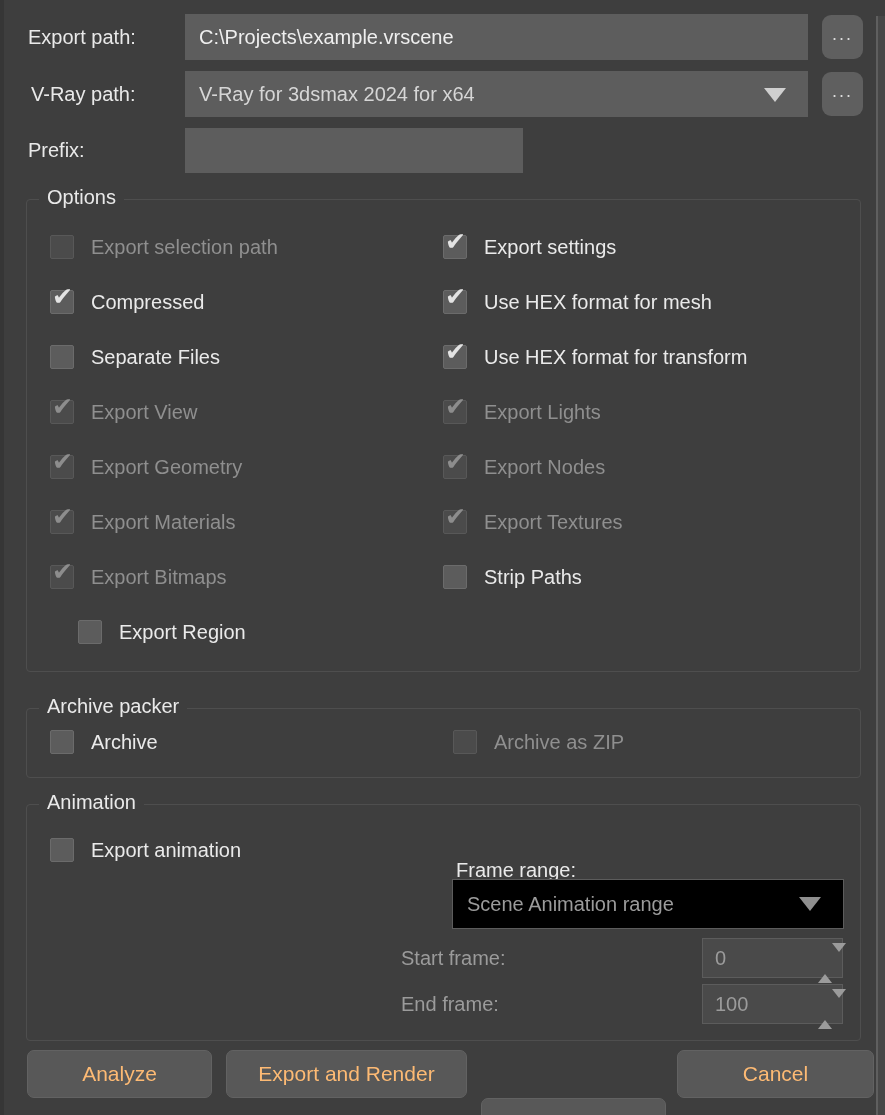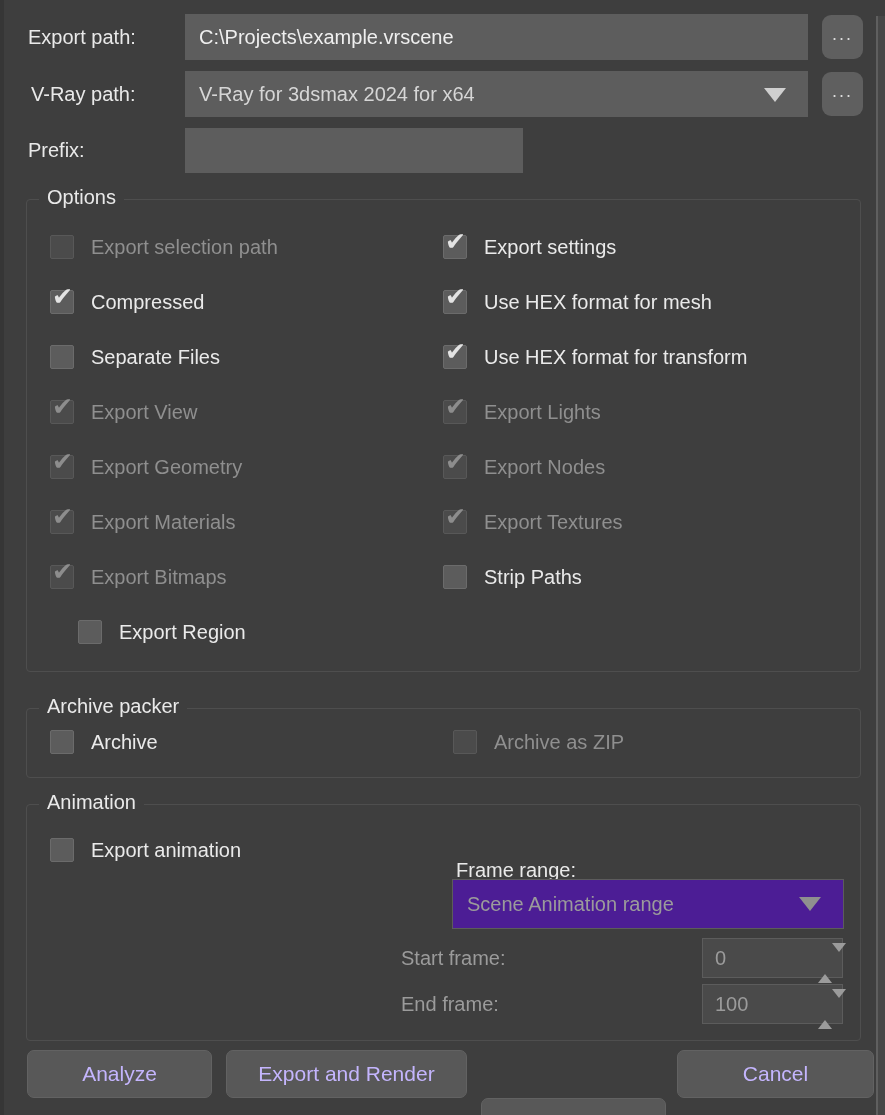--- a/index.html
+++ b/index.html
@@ -24,21 +24,21 @@
   .combo{
     position:absolute;background:#5d5d5d;box-sizing:border-box;
     color:#d6d6d6;font-size:20px;line-height:46px;padding-left:14px;
     white-space:nowrap;overflow:hidden;
   }
   .combo .arrow{
     position:absolute;right:22px;top:17px;width:0;height:0;
     border-left:11px solid transparent;border-right:11px solid transparent;
     border-top:14px solid #cfcfcf;
   }
-  .combo.disabled{background:#4c1d95;border:1px solid #5c5c5c;color:#9b9b9b;line-height:48px;}
+  .combo.disabled{background:#000000;border:1px solid #5c5c5c;color:#9b9b9b;line-height:48px;}
   .combo.disabled .arrow{border-top-color:#8f8f8f;}
 
   .browse{
     position:absolute;width:41px;height:44px;border-radius:9px;background:#5f5f5f;
     color:#dcdcdc;font-size:18px;letter-spacing:2px;text-align:center;line-height:38px;
     cursor:pointer;
   }
 
   .groupbox{
     position:absolute;border:1px solid #4e4e4e;border-radius:4px;box-sizing:border-box;
@@ -68,21 +68,21 @@
   }
   .spin .arrows{position:absolute;right:10px;top:5px;width:14px;}
   .spin .up,.spin .dn{width:0;height:0;border-left:7px solid transparent;border-right:7px solid transparent;}
   .spin .up{border-bottom:9px solid #9b9b9b;margin-bottom:4px;}
   .spin .dn{border-top:9px solid #9b9b9b;}
   .dim-lbl{position:absolute;font-size:20px;color:#9b9b9b;text-align:left;white-space:nowrap;}
 
   .btn{
     position:absolute;top:1050px;height:48px;border-radius:7px;background:#585858;
     border:1px solid #626262;box-sizing:border-box;
-    color:#c4b5fd;font-size:21px;text-align:center;line-height:46px;cursor:pointer;
+    color:#fdba74;font-size:21px;text-align:center;line-height:46px;cursor:pointer;
     font-family:"Liberation Sans",sans-serif;
   }
 </style>
 </head>
 <body>
 
 <div class="app">
   <div class="left-edge"></div>
   <div class="right-scroll"></div>
 

